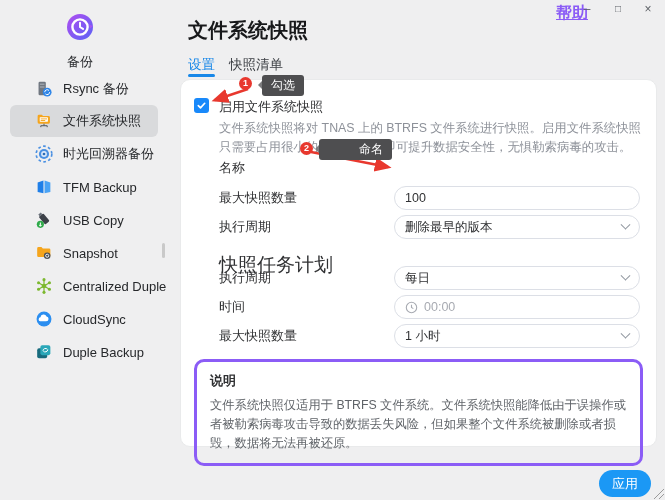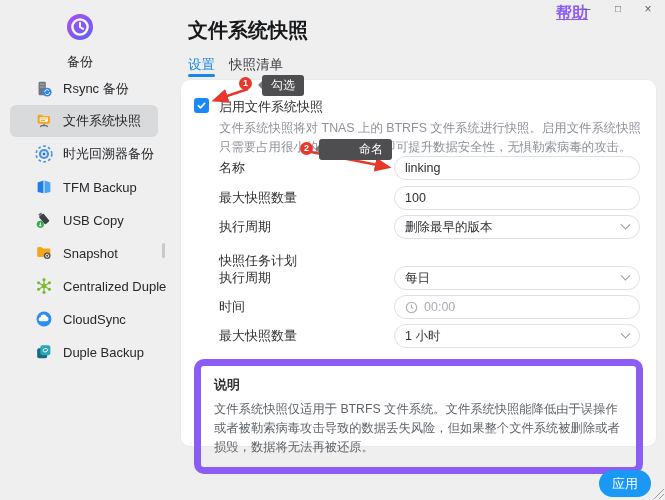--- a/index.html
+++ b/index.html
@@ -35,31 +35,31 @@
   .tab-underline { position:absolute; left:188px; top:74px; width:27px; height:3px;
     background:#1787e8; border-radius:2px; }
   .card { position:absolute; left:180px; top:79px; width:477px; height:368px;
     background:#fff; border:1px solid #e9eaeb; border-radius:10px; }
   .chk { position:absolute; left:13px; top:18px; width:15px; height:15px; border-radius:3px;
     background:#1989fa; display:flex; align-items:center; justify-content:center; cursor:pointer; }
   .chk-label { position:absolute; left:38px; top:18px; font-size:13px; color:#303133; }
   .desc { position:absolute; left:38px; top:39px; width:422px; font-size:12.4px;
     line-height:1.52; color:#8d9199; }
   .frow-label { position:absolute; left:38px; font-size:13px; color:#303133; line-height:24px; }
-  .section-label { position:absolute; left:38px; font-size:13px; color:#303133; }
+  .section-label { position:absolute; left:38px; font-size:19px; color:#303133; }
   .ctrl { position:absolute; left:213px; width:246px; height:24px; border:1px solid #dcdfe6;
     border-radius:12px; background:#fff; display:flex; align-items:center; padding:0 10px;
     font-size:12.5px; color:#303133; }
   .ctrl input { border:none; outline:none; width:100%; font:inherit; color:inherit; background:transparent; }
   .ctrl.select { justify-content:space-between; cursor:pointer; }
   .chev { width:7px; height:7px; border-right:1.4px solid #8f959e; border-bottom:1.4px solid #8f959e;
     transform:rotate(45deg) translate(-2px,-2px); flex:none; }
   .ctrl.time { gap:6px; color:#a8abb2; cursor:text; }
   .note { position:absolute; left:13px; top:279px; width:449px; min-height:68px;
-    border:7px solid #8b5cf6; border-radius:10px; padding:10px 13px; }
+    border:3px solid #8b5cf6; border-radius:10px; padding:10px 13px; }
   .note-title { font-size:13px; font-weight:bold; color:#303133; margin-bottom:6px; }
   .note-text { font-size:12.3px; line-height:1.55; color:#5f6368; }
   
   .badge { position:absolute; width:13px; height:13px; border-radius:50%; background:#e8382e;
     color:#fff; font-size:9px; font-weight:bold; text-align:center; line-height:13px; z-index:30; }
   .badge.b1 { left:239px; top:77px; } .badge.b2 { left:300px; top:142px; }
   .tip { position:absolute; height:21px; background:#4e4e50; color:#fff; font-size:12px;
     line-height:21px; padding:0 9px; border-radius:3px; z-index:30; white-space:nowrap; }
   .tip::before { content:""; position:absolute; left:-4px; top:6px;
     border-top:4px solid transparent; border-bottom:4px solid transparent;
@@ -226,23 +226,20 @@
 <div class="card">
   <div class="chk">
     <svg width="11" height="11" viewBox="0 0 12 12">
       <path d="M2.5 6.2l2.4 2.4 4.6-5" stroke="#fff" stroke-width="1.8" fill="none" stroke-linecap="round" stroke-linejoin="round"></path>
     </svg>
   </div>
   <span class="chk-label">启用文件系统快照</span>
   <p class="desc">文件系统快照将对 TNAS 上的 BTRFS 文件系统进行快照。启用文件系统快照只需要占用很小的存储空间， 即可提升数据安全性，无惧勒索病毒的攻击。</p>
 
   <span class="frow-label" style="top:76px">名称</span>
-  <div class="ctrl" style="top:76px">
-    <input value="linking" style="">
-  </div>
 
   <span class="frow-label" style="top:106px">最大快照数量</span>
   <div class="ctrl" style="top:106px">
     <input value="100" style="">
   </div>
 
   <span class="frow-label" style="top:135px">执行周期</span>
   <div class="ctrl select" style="top:135px">
     <span>删除最早的版本</span>
     <span class="chev"></span>

